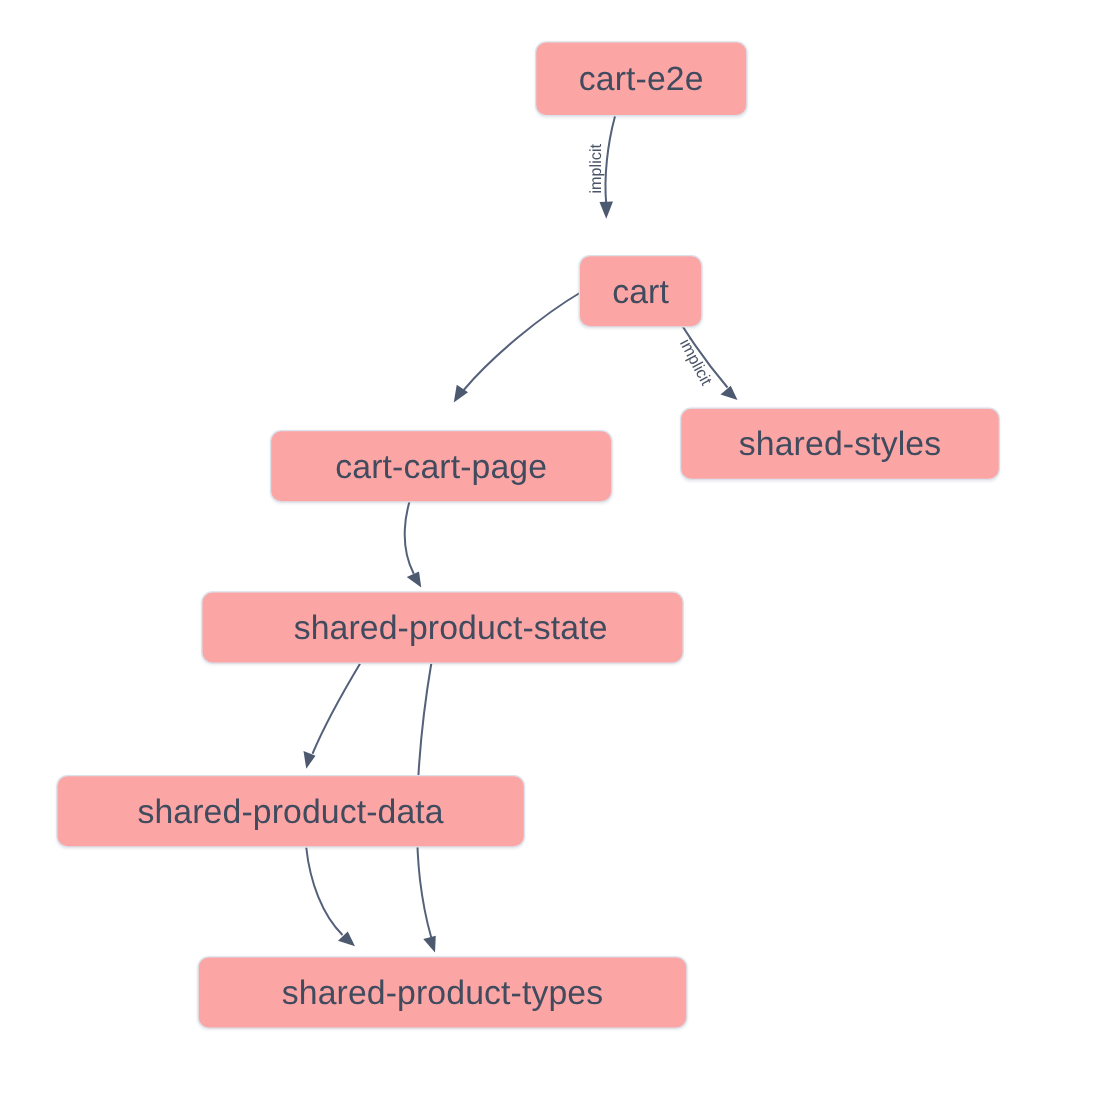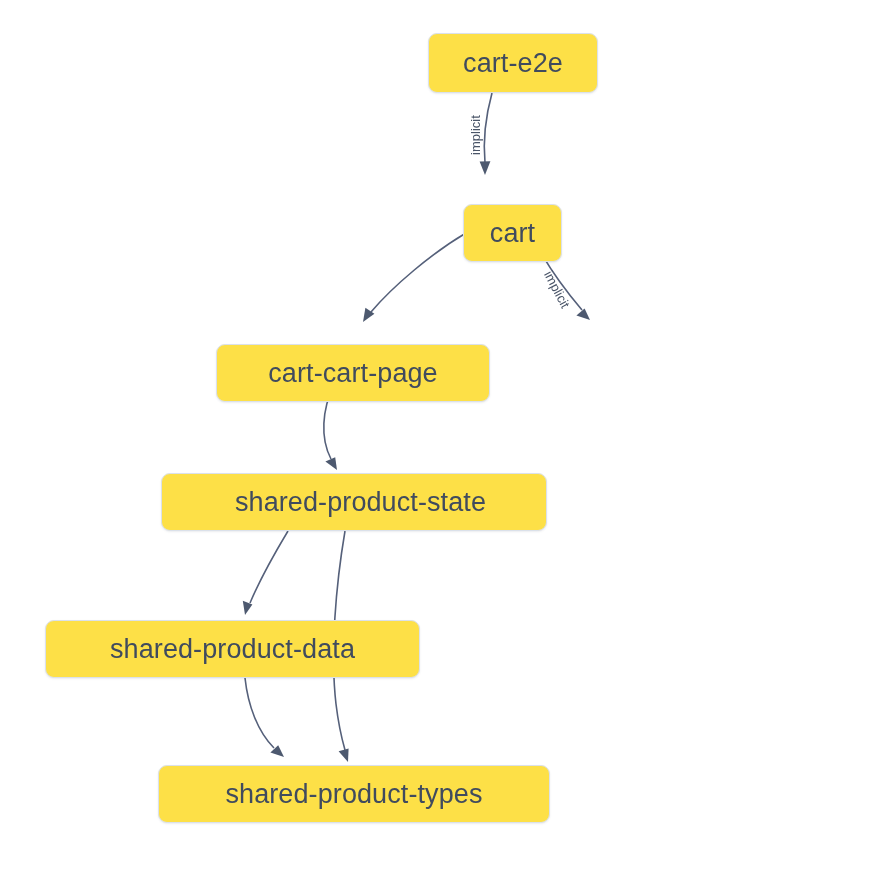--- a/index.html
+++ b/index.html
@@ -32,21 +32,21 @@
     fill: #4d596f;
   }
   .edge-label {
     font-family: "Liberation Sans", sans-serif;
     font-size: 13px;
     fill: #4a5568;
   }
   .node {
     position: absolute;
     box-sizing: border-box;
-    background: #fde047;
+    background: #fca5a5;
     border: 1px solid #dbe1ea;
     border-radius: 9px;
     display: flex;
     align-items: center;
     justify-content: center;
     color: #404b5e;
     font-size: 27px;
     font-weight: 400;
     letter-spacing: 0.1px;
     white-space: nowrap;
@@ -107,20 +107,23 @@
   </div>
 
   <div class="node" style="left:463px; top:180px; width:99px; height:58px;margin-top:24px;">
     <span class="node-label">cart</span>
   </div>
 
   <div class="node" style="left:216px; top:344px; width:274px; height:58px;">
     <span class="node-label">cart-cart-page</span>
   </div>
 
+  <div class="node" style="left:544px; top:326px; width:256px; height:58px;">
+    <span class="node-label">shared-styles</span>
+  </div>
 
   <div class="node" style="left:161px; top:473px; width:386px; height:58px;padding-left:13px;">
     <span class="node-label">shared-product-state</span>
   </div>
 
   <div class="node" style="left:158px; top:765px; width:392px; height:58px;">
     <span class="node-label">shared-product-types</span>
   </div>
 
   <div class="node" style="left:45px; top:620px; width:375px; height:58px;">

